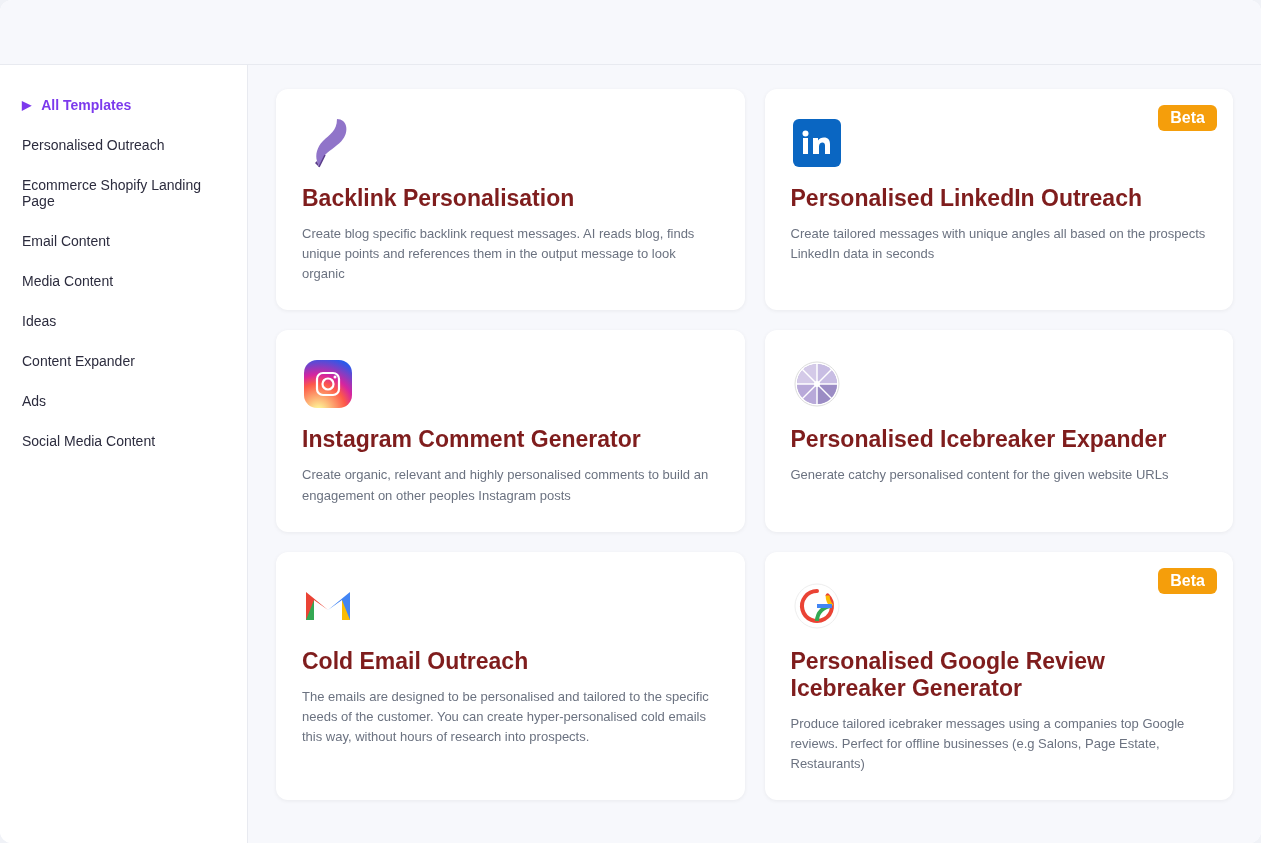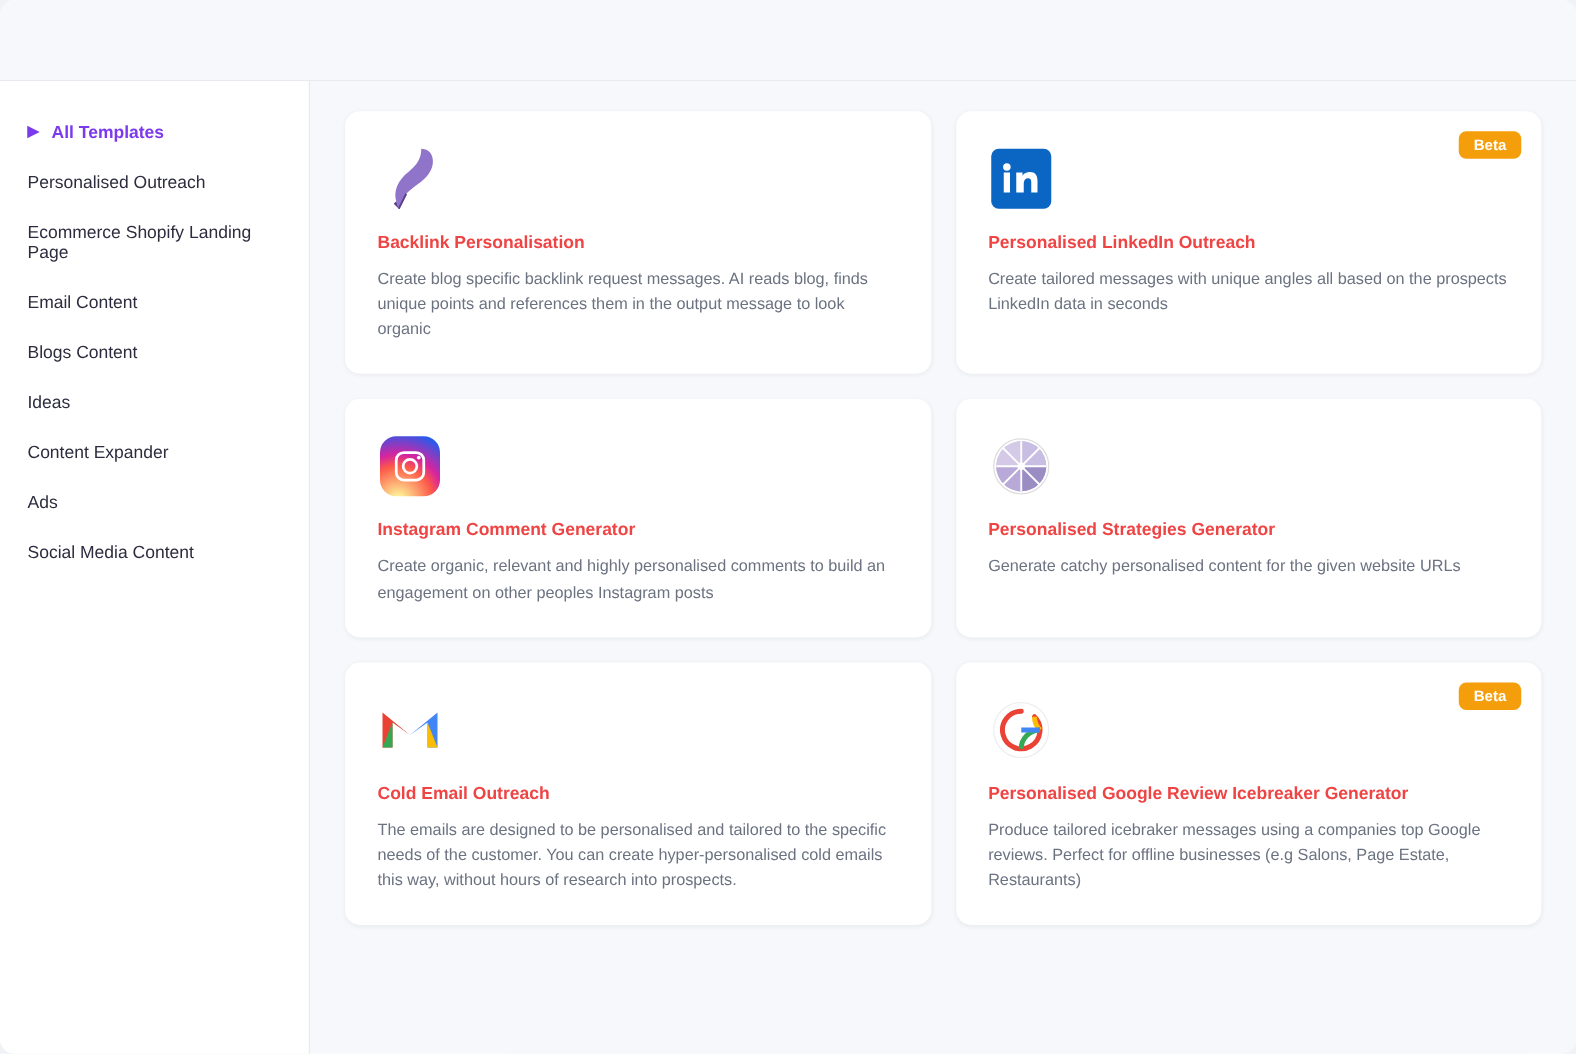--- a/index.html
+++ b/index.html
@@ -98,37 +98,37 @@
     }
     .card-icon {
       width: 52px;
       height: 52px;
       margin-bottom: 16px;
       display: flex;
       align-items: center;
       justify-content: center;
     }
     .card-title {
-      font-size: 14px;
+      font-size: 23px;
       font-weight: 700;
-      color: #ef4444;
+      color: #7f1d1d;
       margin-bottom: 12px;
     }
     .card-desc {
       font-size: 13px;
       color: #6b7280;
       line-height: 1.55;
     }
     .beta-badge {
       position: absolute;
       top: 16px;
       right: 16px;
       background: #f59e0b;
       color: #fff;
-      font-size: 12px;
+      font-size: 16px;
       font-weight: 600;
       padding: 4px 12px;
       border-radius: 6px;
     }
 
     
     .linkedin-icon {
       width: 48px;
       height: 48px;
       background: #0a66c2;
@@ -164,21 +164,21 @@
         <div class="sidebar-item">
           <span>Personalised Outreach</span>
         </div>
         <div class="sidebar-item">
           <span>Ecommerce Shopify Landing Page</span>
         </div>
         <div class="sidebar-item">
           <span>Email Content</span>
         </div>
         <div class="sidebar-item">
-          <span>Blogs Content</span>
+          <span>Media Content</span>
         </div>
         <div class="sidebar-item">
           <span>Ideas</span>
         </div>
         <div class="sidebar-item">
           <span>Content Expander</span>
         </div>
         <div class="sidebar-item">
           <span>Ads</span>
         </div>
@@ -240,21 +240,21 @@
       <path d="M24 44 A20 20 0 0 1 4 24 L24 24 Z" fill="#b8a9d9"></path>
       <path d="M4 24 A20 20 0 0 1 24 4 L24 24 Z" fill="#d4cae8"></path>
 
       <line x1="24" y1="4" x2="24" y2="44" stroke="white" stroke-width="1.5"></line>
       <line x1="4" y1="24" x2="44" y2="24" stroke="white" stroke-width="1.5"></line>
       <line x1="9" y1="9" x2="39" y2="39" stroke="white" stroke-width="1.5"></line>
       <line x1="39" y1="9" x2="9" y2="39" stroke="white" stroke-width="1.5"></line>
       <circle cx="24" cy="24" r="3" fill="white"></circle>
     </svg>
             </div>
-            <div class="card-title">Personalised Strategies Generator</div>
+            <div class="card-title">Personalised Icebreaker Expander</div>
             <div class="card-desc">Generate catchy personalised content for the given website URLs</div>
           </div>
           <div class="card">
             <div class="card-icon">
               <svg width="52" height="40" viewBox="0 0 52 40" fill="none" xmlns="http://www.w3.org/2000/svg">
       <rect x="2" y="2" width="48" height="36" rx="3" fill="white" stroke="#ddd" stroke-width="0"></rect>
 
       <polygon points="2,2 26,22 50,2" fill="none" stroke="none"></polygon>
 
       <path d="M6 8 L6 36 L14 36 L14 16 L26 28 L38 16 L38 36 L46 36 L46 8 L26 26 Z" fill="none"></path>

